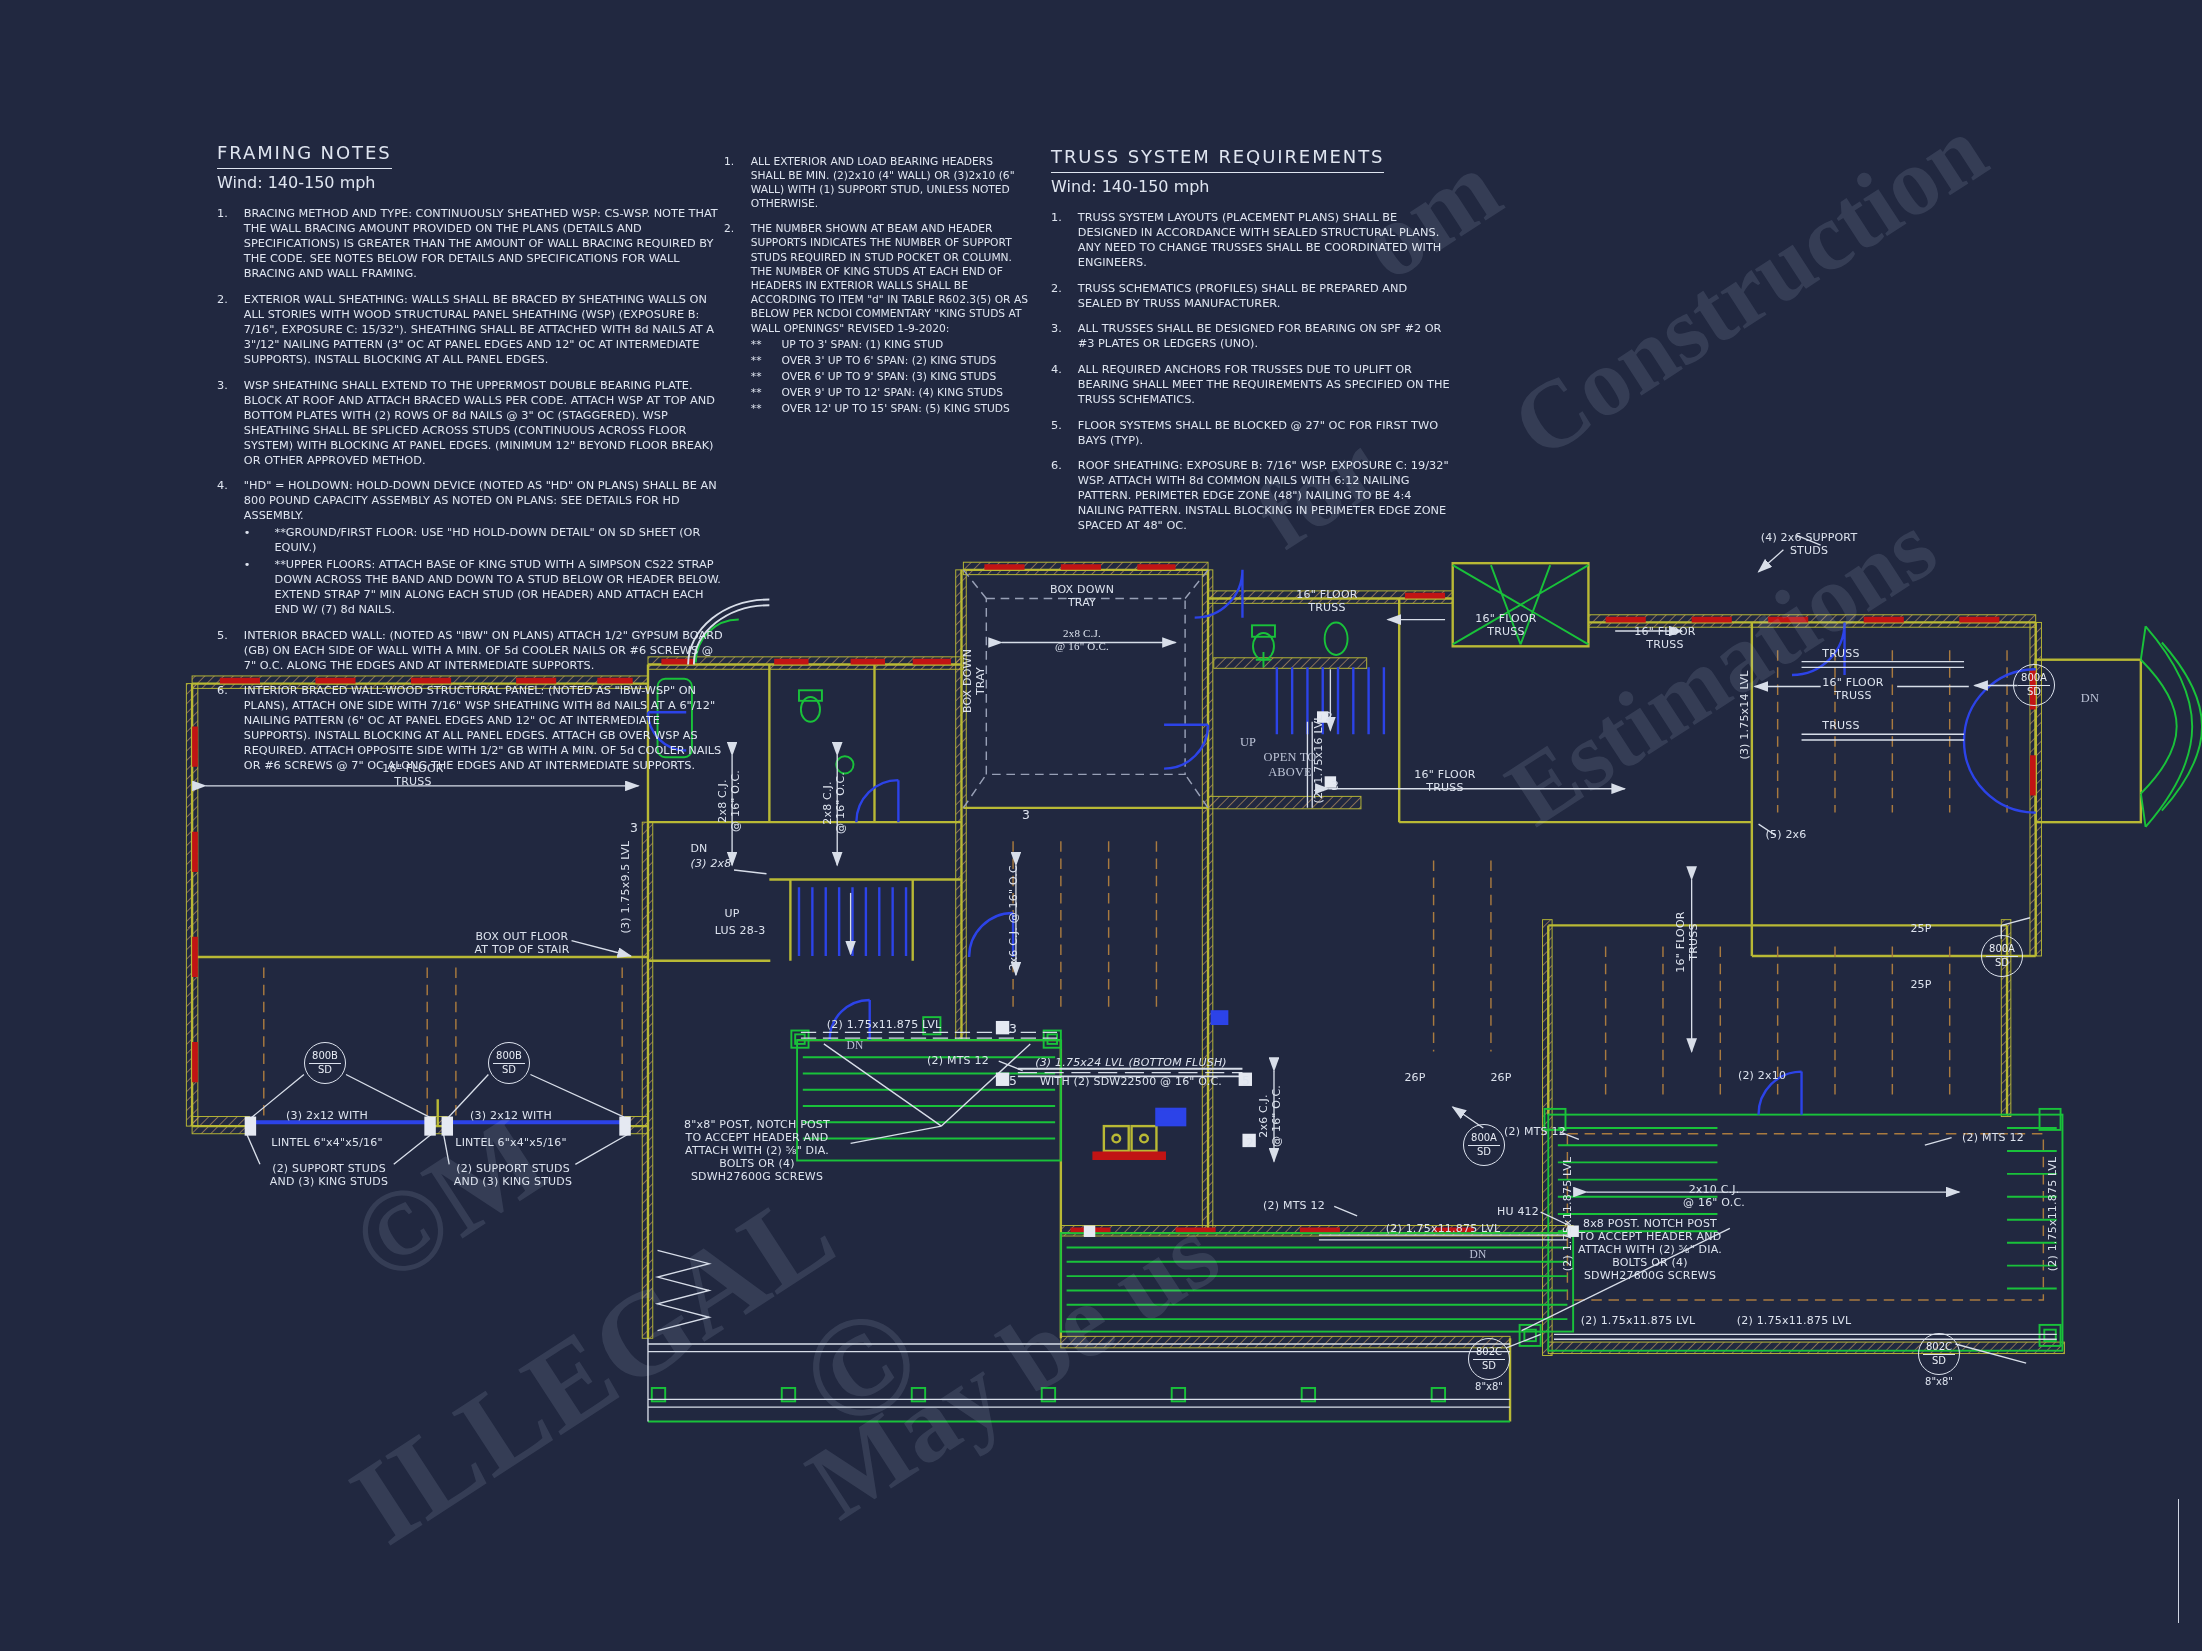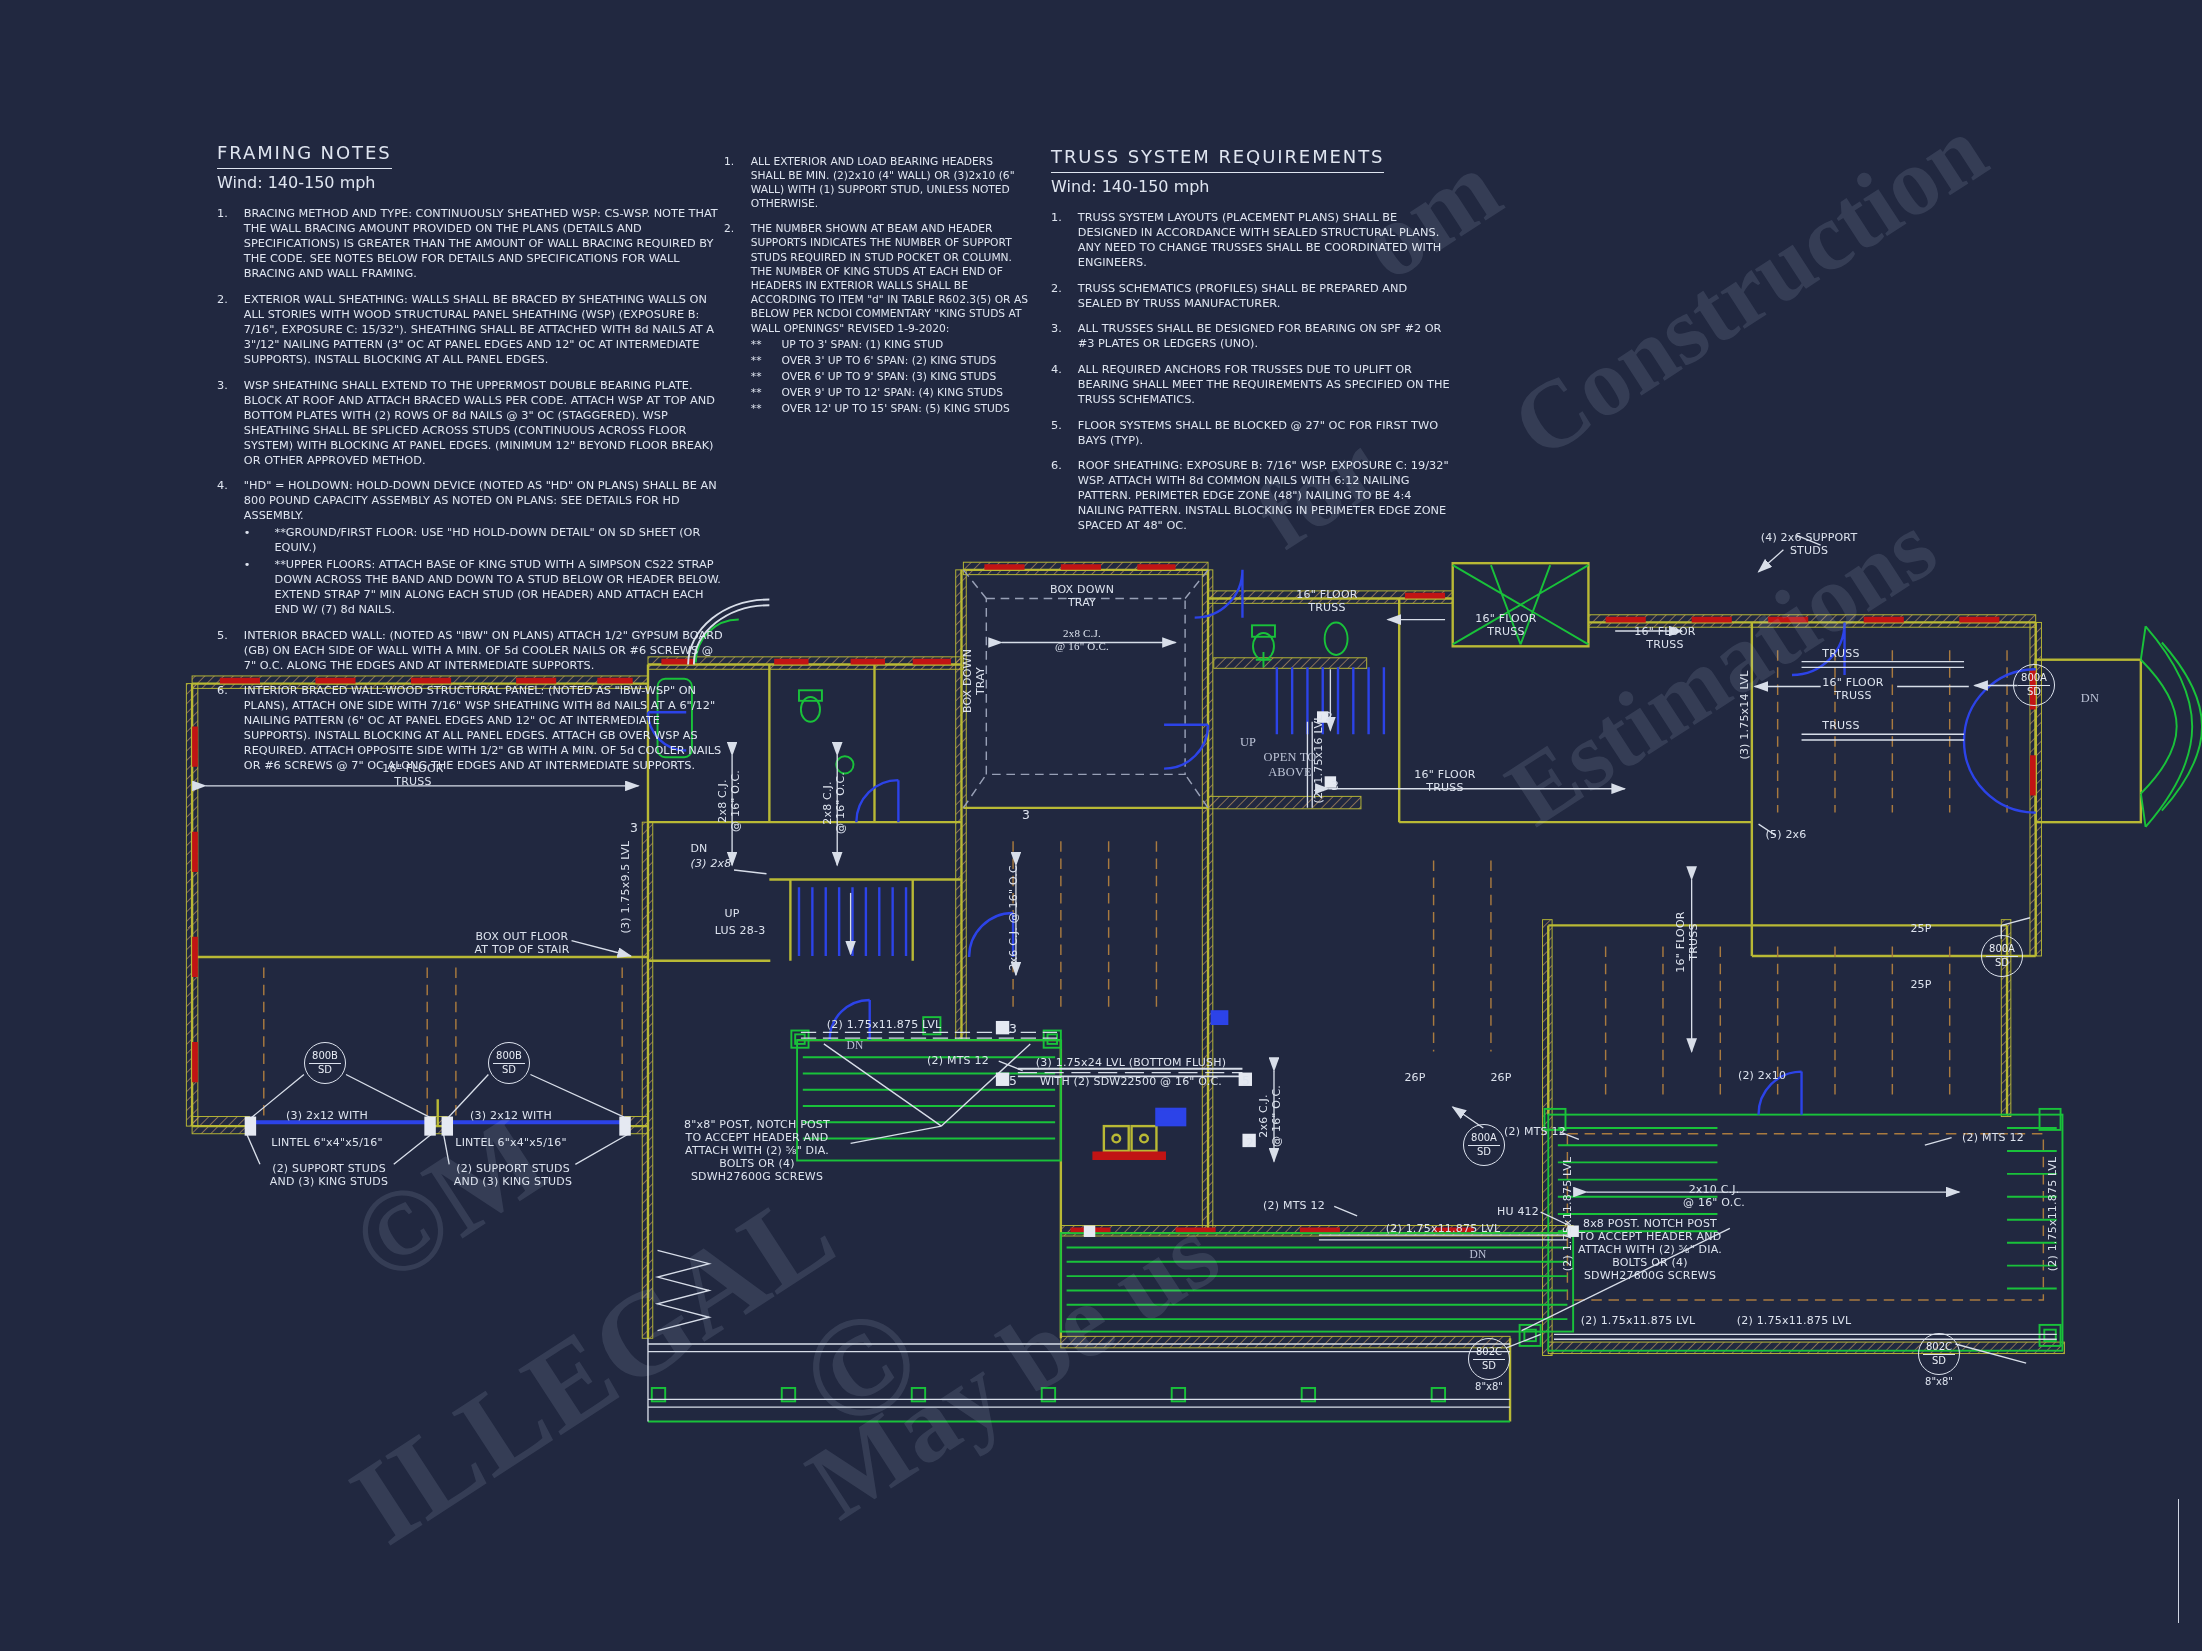--- a/index.html
+++ b/index.html
@@ -426,21 +426,21 @@
       <div class="lbl" style="left: 1921px; top: 985px; transform: translate(-50%, -50%);">25P</div>
       <div class="lbl" style="left: 1415px; top: 1078px; transform: translate(-50%, -50%);">26P</div>
       <div class="lbl" style="left: 1501px; top: 1078px; transform: translate(-50%, -50%);">26P</div>
       <div class="lbl" style="left: 1762px; top: 1076px; transform: translate(-50%, -50%);">(2) 2x10</div>
       <div class="lbl" style="left: 958px; top: 1061px; transform: translate(-50%, -50%);">(2) MTS 12</div>
       <div class="lbl" style="left: 1294px; top: 1206px; transform: translate(-50%, -50%);">(2) MTS 12</div>
       <div class="lbl" style="left: 1535px; top: 1132px; transform: translate(-50%, -50%);">(2) MTS 12</div>
       <div class="lbl" style="left: 1993px; top: 1138px; transform: translate(-50%, -50%);">(2) MTS 12</div>
       <div class="lbl" style="left: 884px; top: 1025px; transform: translate(-50%, -50%);">(2) 1.75x11.875 LVL</div>
       <div class="lbl serif" style="left: 855px; top: 1046px; font-size: 11.5px; transform: translate(-50%, -50%);">DN</div>
-      <div class="lbl" style="left: 1131px; top: 1063px; transform: translate(-50%, -50%);">(3) 1.75x24 LVL (BOTTOM FLUSH)</div>
+      <div class="lbl" style="left: 1131px; top: 1063px; transform: translate(-50%, -50%); font-style: italic;">(3) 1.75x24 LVL (BOTTOM FLUSH)</div>
       <div class="lbl" style="left: 1131px; top: 1082px; transform: translate(-50%, -50%);">WITH (2) SDW22500 @ 16" O.C.</div>
       <div class="lbl" style="left: 1271px; top: 1116px; transform: translate(-50%, -50%) rotate(-90deg);">2x6 C.J.
 @ 16" O.C.</div>
       <div class="lbl" style="left: 1014px; top: 916px; transform: translate(-50%, -50%) rotate(-90deg);">2x6 C.J. @ 16" O.C.</div>
       <div class="lbl" style="left: 730px; top: 801px; transform: translate(-50%, -50%) rotate(-90deg);">2x8 C.J.
 @ 16" O.C.</div>
       <div class="lbl" style="left: 835px; top: 803px; transform: translate(-50%, -50%) rotate(-90deg);">2x8 C.J.
 @ 16" O.C.</div>
       <div class="lbl" style="left: 626px; top: 887px; transform: translate(-50%, -50%) rotate(-90deg);">(3) 1.75x9.5 LVL</div>
       <div class="lbl" style="left: 699px; top: 849px; transform: translate(-50%, -50%);">DN</div>

